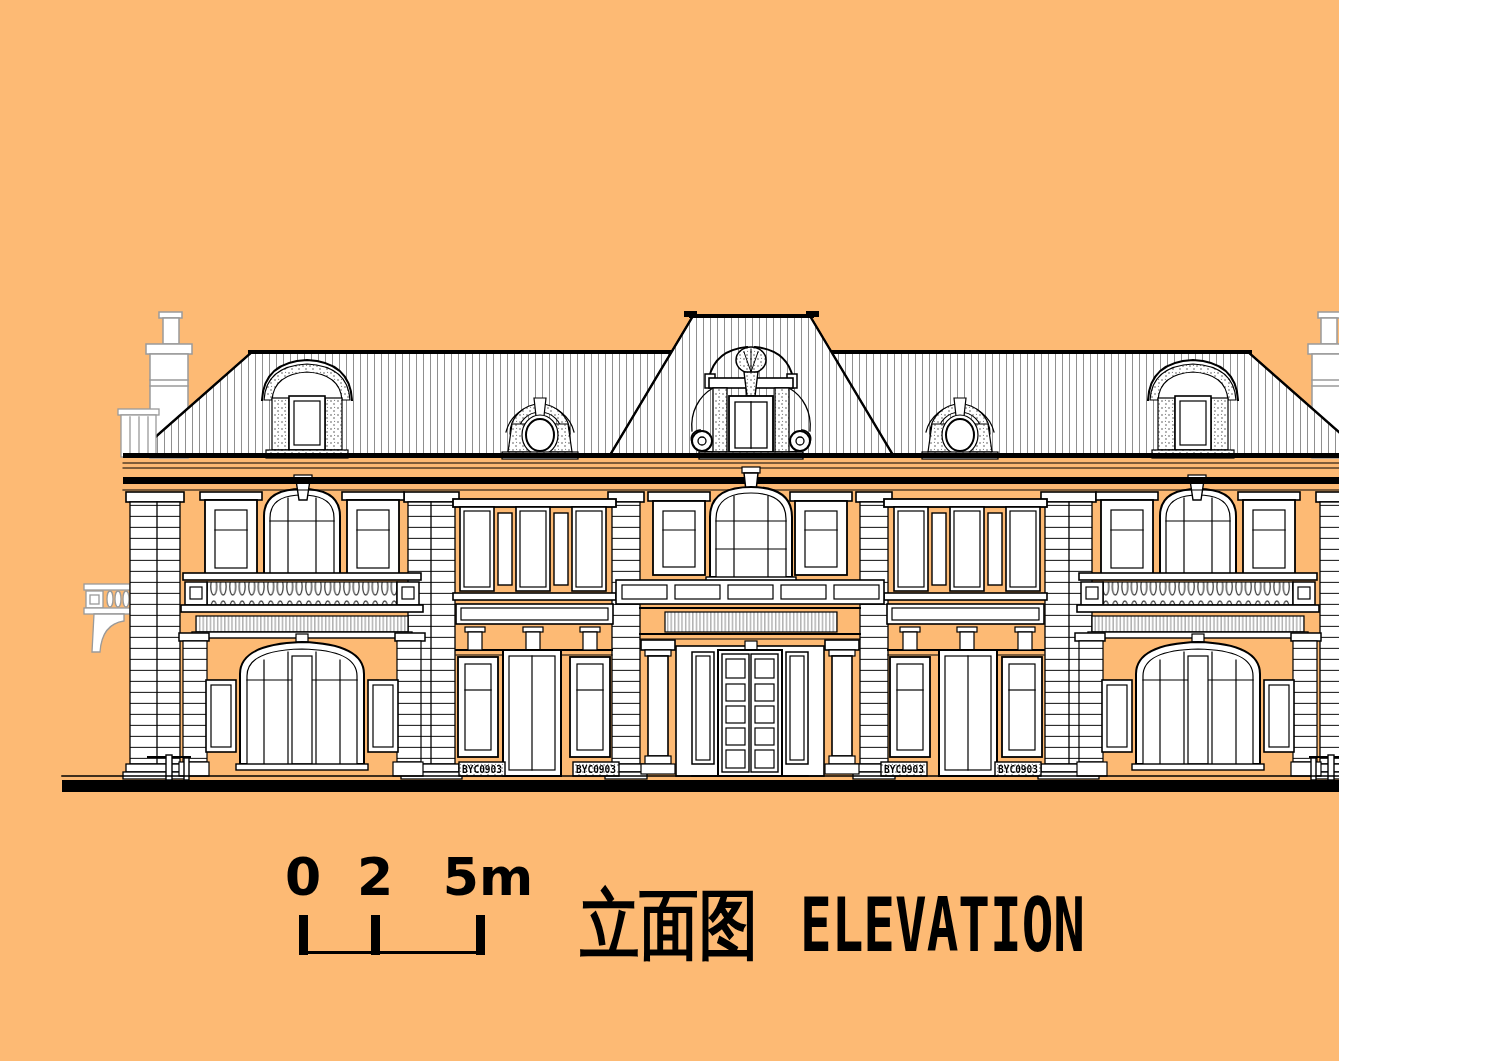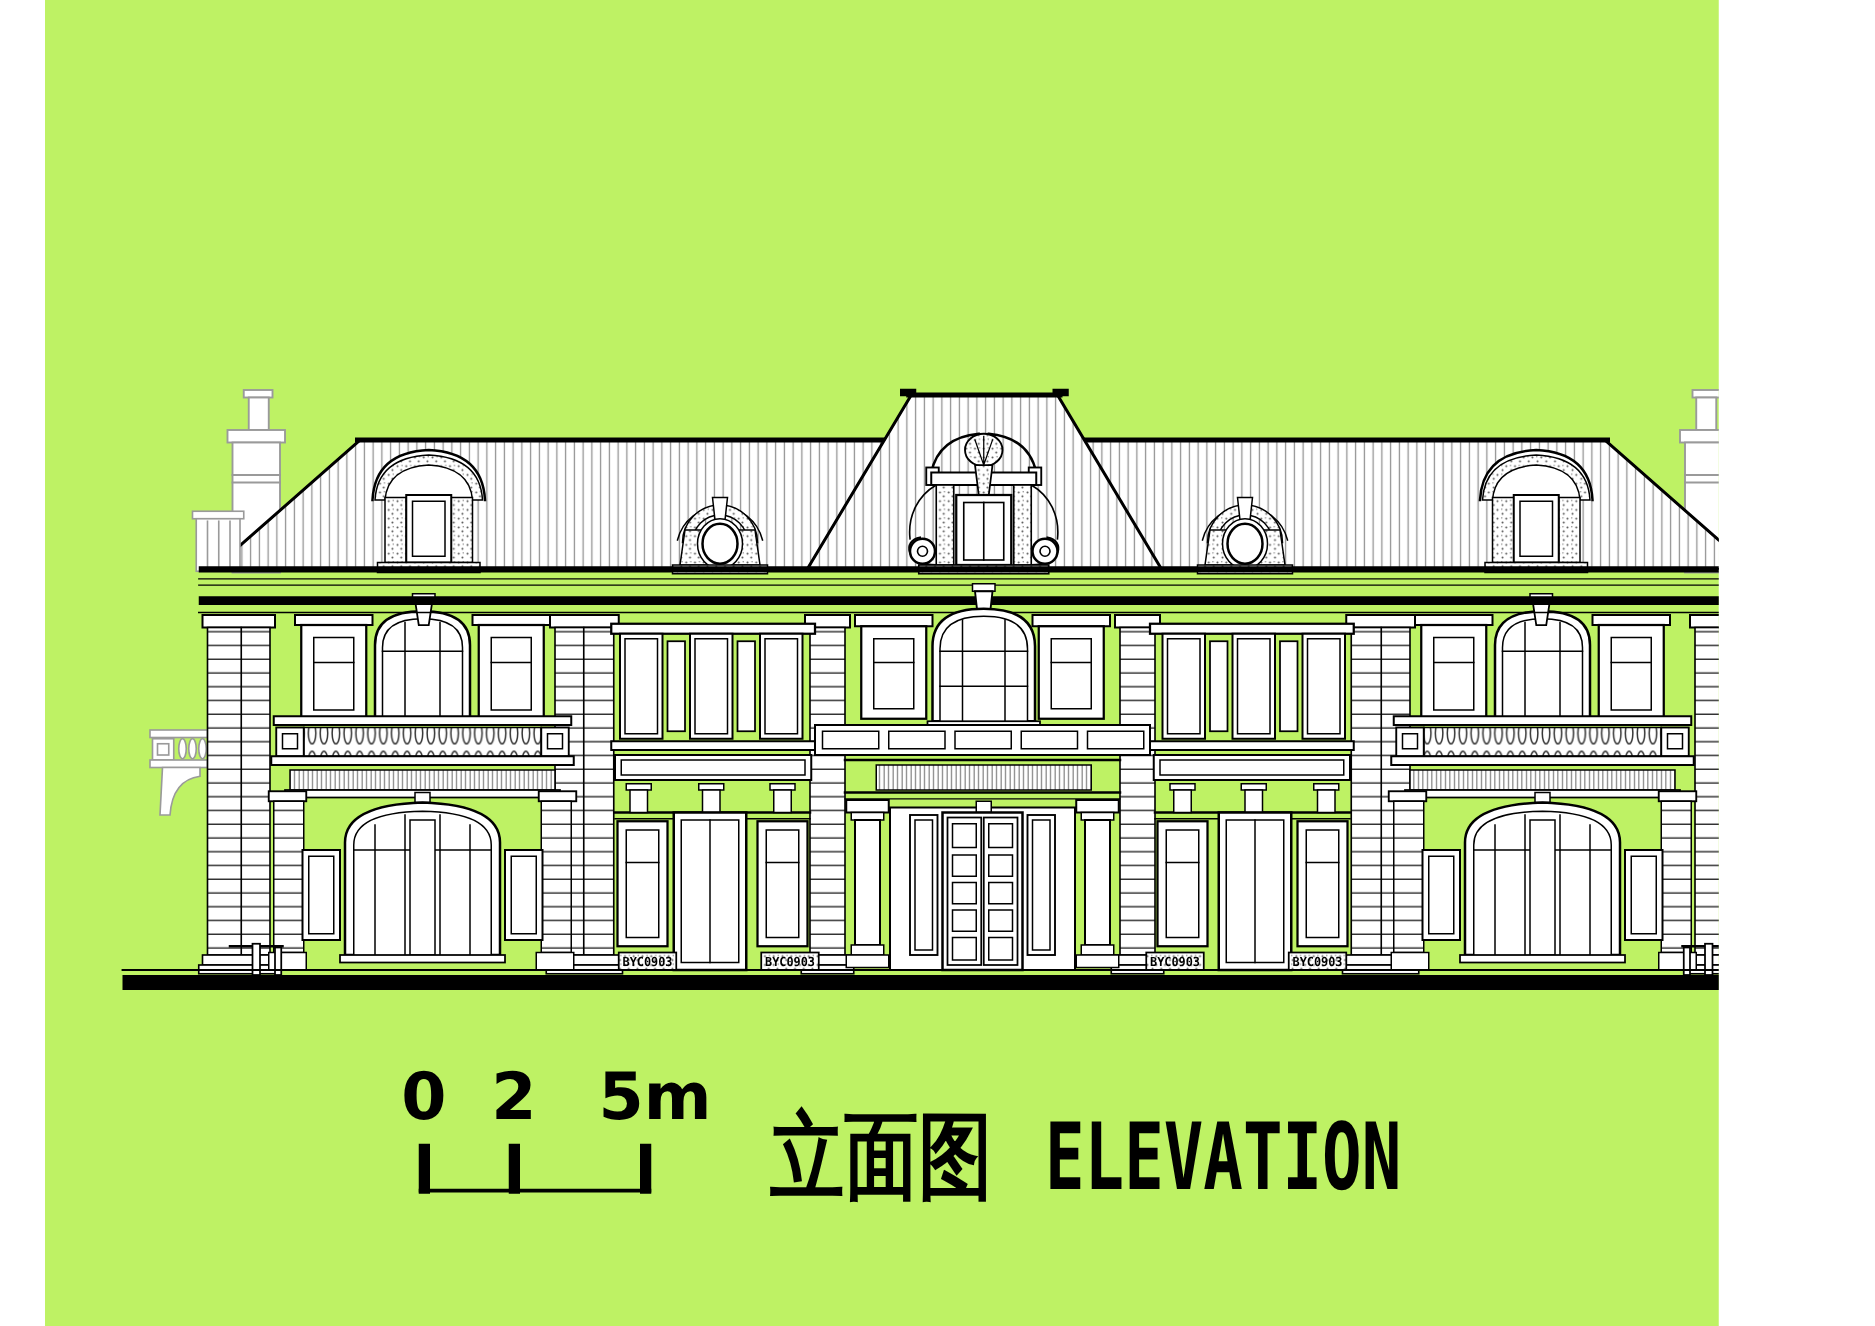--- a/index.html
+++ b/index.html
@@ -1,17 +1,17 @@
 <!DOCTYPE html>
 <html><head>
 <meta charset="utf-8">
 <style>
   html,body{margin:0;padding:0;background:#ffffff;}
-  .stage{position:relative;width:1339px;height:1061px;background:#bef264;overflow:hidden;
-         font-family:"DejaVu Sans",sans-serif;margin-left:36px;}
+  .stage{position:relative;width:1339px;height:1061px;background:#fdba74;overflow:hidden;
+         font-family:"DejaVu Sans",sans-serif;}
   svg{position:absolute;left:0;top:0;}
   svg *{vector-effect:none;}
   .t-cn{font-family:"DejaVu Sans",sans-serif;font-weight:bold;}
   .t-en{font-family:"DejaVu Sans Mono","DejaVu Sans",monospace;font-weight:bold;}
 </style>
 </head>
 <body>
 
 <div class="stage">
 <svg width="1500" height="1061" viewBox="0 0 1500 1061" stroke-linecap="square">

